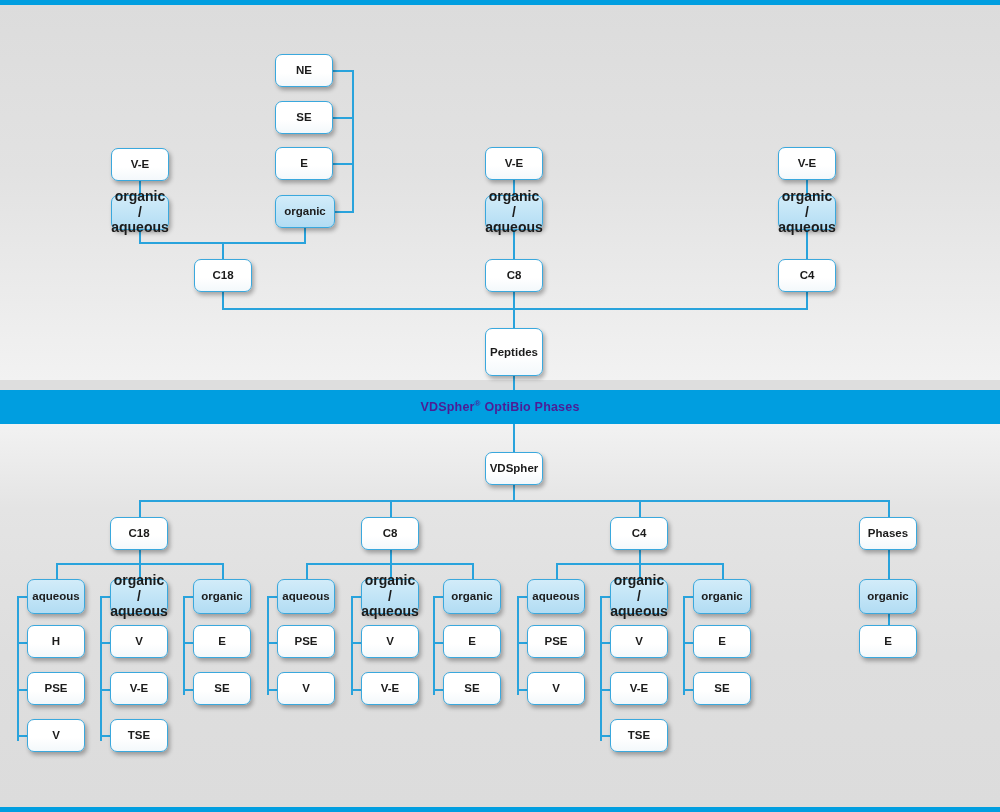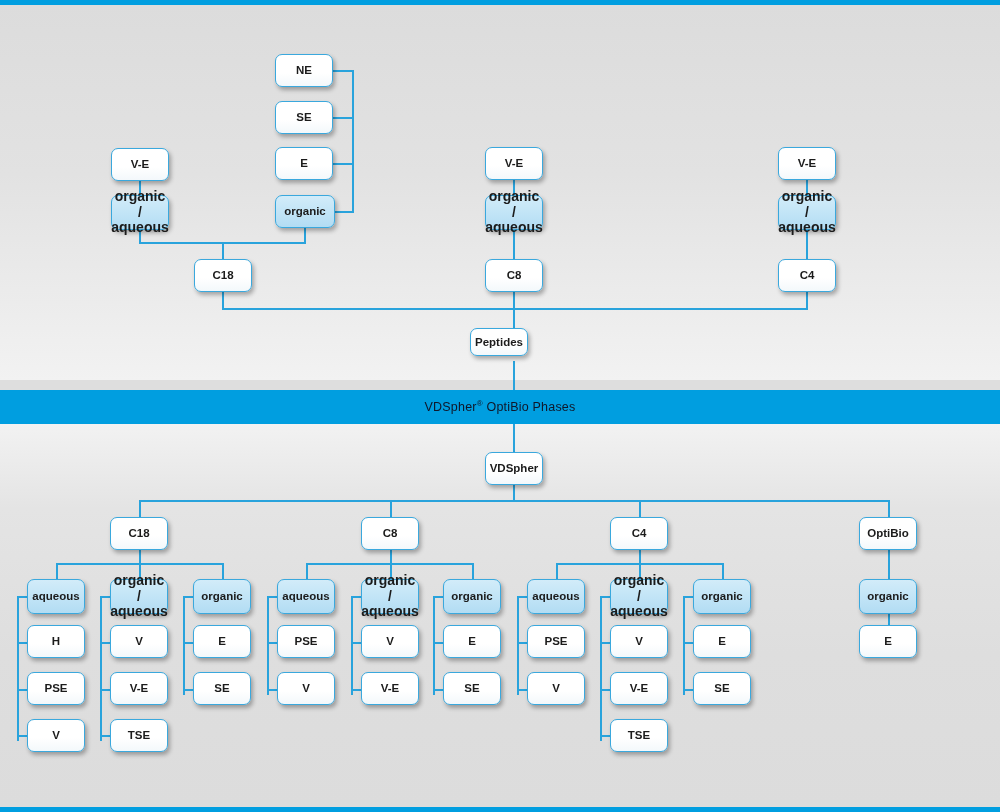--- a/index.html
+++ b/index.html
@@ -17,21 +17,21 @@
   .band-upper{top:5px;height:375px;background:linear-gradient(180deg,#dcdcdc 0%,#e2e2e2 45%,#f2f2f2 100%);}
   .band-lower{top:424px;height:383px;background:linear-gradient(180deg,#f2f2f2 0%,#e4e4e4 22%,#dedede 60%,#dcdcdc 100%);}
 
   
   .banner{
     position:absolute;left:0;top:390px;width:1000px;height:34px;
     background:#009ee0;display:flex;align-items:center;justify-content:center;
     z-index:6;
   }
   .banner-text{
-    color:#0f172a;font-size:12.5px;font-weight:400;letter-spacing:.2px;
+    color:#4c1d95;font-size:12.5px;font-weight:700;letter-spacing:.2px;
     white-space:nowrap;
   }
   .banner-text sup{font-size:8px;vertical-align:super;}
 
   
   .ln{position:absolute;background:#29a3dc;z-index:2;}
   .lnh{height:2px;}
   .lnv{width:2px;}
 
   
@@ -119,21 +119,21 @@
   <div class="ln lnv" style="left:806px;top:230px;height:29px;"></div>
   <div class="bx white" style="left:778px;top:259px;width:58px;height:33px;">
     <span>C4</span>
   </div>
 
   <div class="ln lnv" style="left:222px;top:292px;height:17px;"></div>
   <div class="ln lnv" style="left:513px;top:292px;height:17px;"></div>
   <div class="ln lnv" style="left:806px;top:292px;height:17px;"></div>
   <div class="ln lnh" style="left:222px;top:308px;width:586px;"></div>
   <div class="ln lnv" style="left:513px;top:308px;height:20px;"></div>
-  <div class="bx white" style="left:470px;top:328px;width:58px;height:28px;">
+  <div class="bx white" style="left:485px;top:328px;width:58px;height:48px;">
     <span>Peptides</span>
   </div>
 
   <div class="ln lnv" style="left:513px;top:361px;height:31px;z-index:3;"></div>
 
   <div class="banner">
     <div class="banner-text">
       <span>VDSpher</span><sup>®</sup><span> OptiBio Phases</span>
     </div>
   </div>
@@ -312,21 +312,21 @@
   <div class="ln lnh" style="left:683px;top:689px;width:12px;"></div>
   <div class="bx white" style="left:693px;top:625px;width:58px;height:33px;">
     <span>E</span>
   </div>
   <div class="bx white" style="left:693px;top:672px;width:58px;height:33px;">
     <span>SE</span>
   </div>
 
   <div class="ln lnv" style="left:888px;top:500px;height:17px;"></div>
   <div class="bx white" style="left:859px;top:517px;width:58px;height:33px;">
-    <span>OptiBio</span>
+    <span>Phases</span>
   </div>
   <div class="ln lnv" style="left:888px;top:550px;height:29px;"></div>
   <div class="bx blue" style="left:859px;top:579px;width:58px;height:35px;">
     <span>organic</span>
   </div>
   <div class="ln lnv" style="left:888px;top:614px;height:11px;"></div>
   <div class="bx white" style="left:859px;top:625px;width:58px;height:33px;">
     <span>E</span>
   </div>
 

